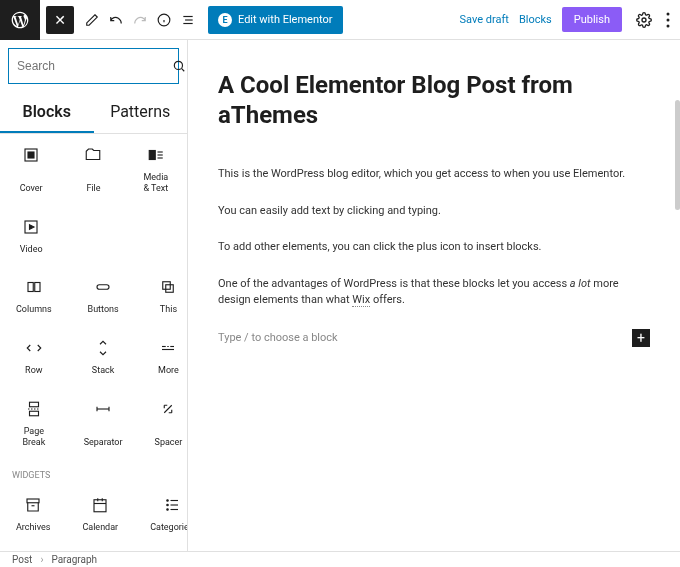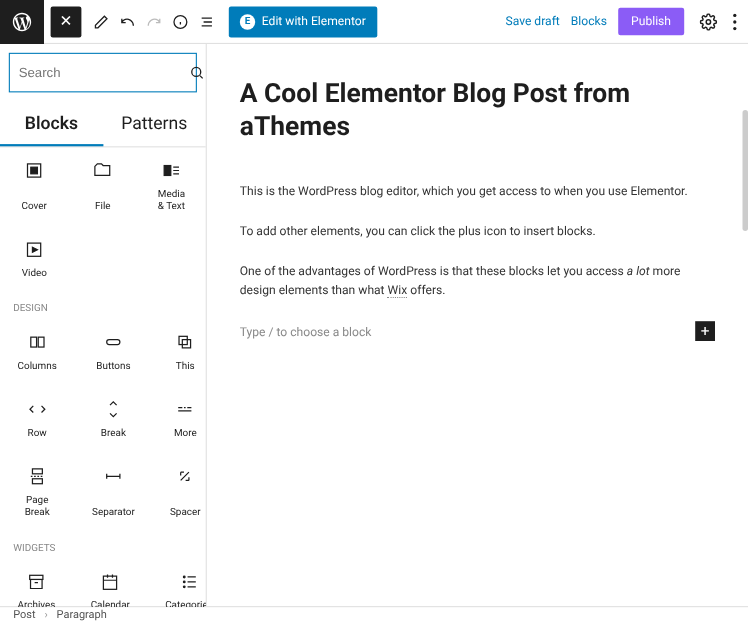--- a/index.html
+++ b/index.html
@@ -153,21 +153,20 @@
           <span class="icon">
             <svg width="18" height="18" viewBox="0 0 24 24" fill="none" stroke="currentColor" stroke-width="1.5">
               <rect x="4" y="4" width="16" height="16"></rect>
               <polygon points="10,9 16,12 10,15" fill="currentColor"></polygon>
             </svg>
           </span>
           <span class="lbl">Video</span>
         </div>
     </div>
 
-    <div class="section-label">DESIGN</div>
     <div class="block-grid">
       <div class="block-item">
           <span class="icon">
             <svg width="18" height="18" viewBox="0 0 24 24" fill="none" stroke="currentColor" stroke-width="1.5">
               <rect x="4" y="6" width="7" height="12"></rect>
               <rect x="13" y="6" width="7" height="12"></rect>
             </svg>
           </span>
           <span class="lbl">Columns</span>
         </div>
@@ -195,21 +194,21 @@
             </svg>
           </span>
           <span class="lbl">Row</span>
         </div>
       <div class="block-item">
           <span class="icon">
             <svg width="18" height="18" viewBox="0 0 24 24" fill="none" stroke="currentColor" stroke-width="1.5">
               <path d="M8 7l4-4 4 4M8 17l4 4 4-4"></path>
             </svg>
           </span>
-          <span class="lbl">Break</span>
+          <span class="lbl">Stack</span>
         </div>
       <div class="block-item">
           <span class="icon">
             <svg width="18" height="18" viewBox="0 0 24 24" fill="none" stroke="currentColor" stroke-width="1.5">
               <line x1="4" y1="10" x2="9" y2="10"></line>
               <line x1="11" y1="10" x2="13" y2="10"></line>
               <line x1="15" y1="10" x2="20" y2="10"></line>
               <line x1="4" y1="14" x2="20" y2="14"></line>
             </svg>
           </span>
@@ -284,20 +283,21 @@
       <div class="block-item"></div>
       <div class="block-item"></div>
       <div class="block-item"></div>
     </div>
   </div>
 
   <div class="content">
     <div class="scroll-thumb"></div>
     <h1 class="post-title">A Cool Elementor Blog Post from aThemes</h1>
     <p class="para">This is the WordPress blog editor, which you get access to when you use Elementor.</p>
+    <p class="para">You can easily add text by clicking and typing.</p>
     <p class="para">To add other elements, you can click the plus icon to insert blocks.</p>
     <p class="para"><span>One of the advantages of WordPress is that these blocks let you access </span><em>a lot</em><span> more design elements than what </span><span class="dotted">Wix</span><span> offers.</span></p>
     <div class="placeholder-row">
       <div class="placeholder">Type / to choose a block</div>
       <div class="add-block">+</div>
     </div>
   </div>
 </div>
 
 <div class="breadcrumb">

